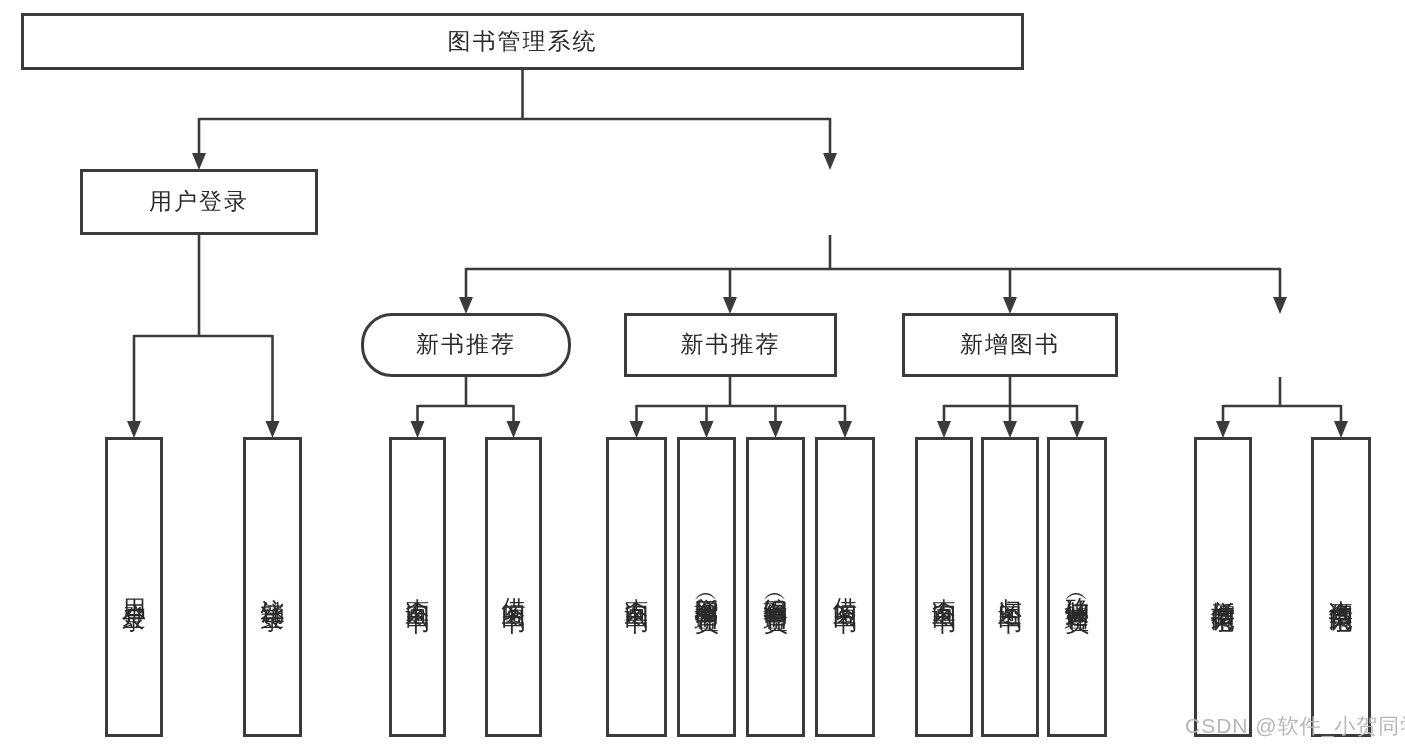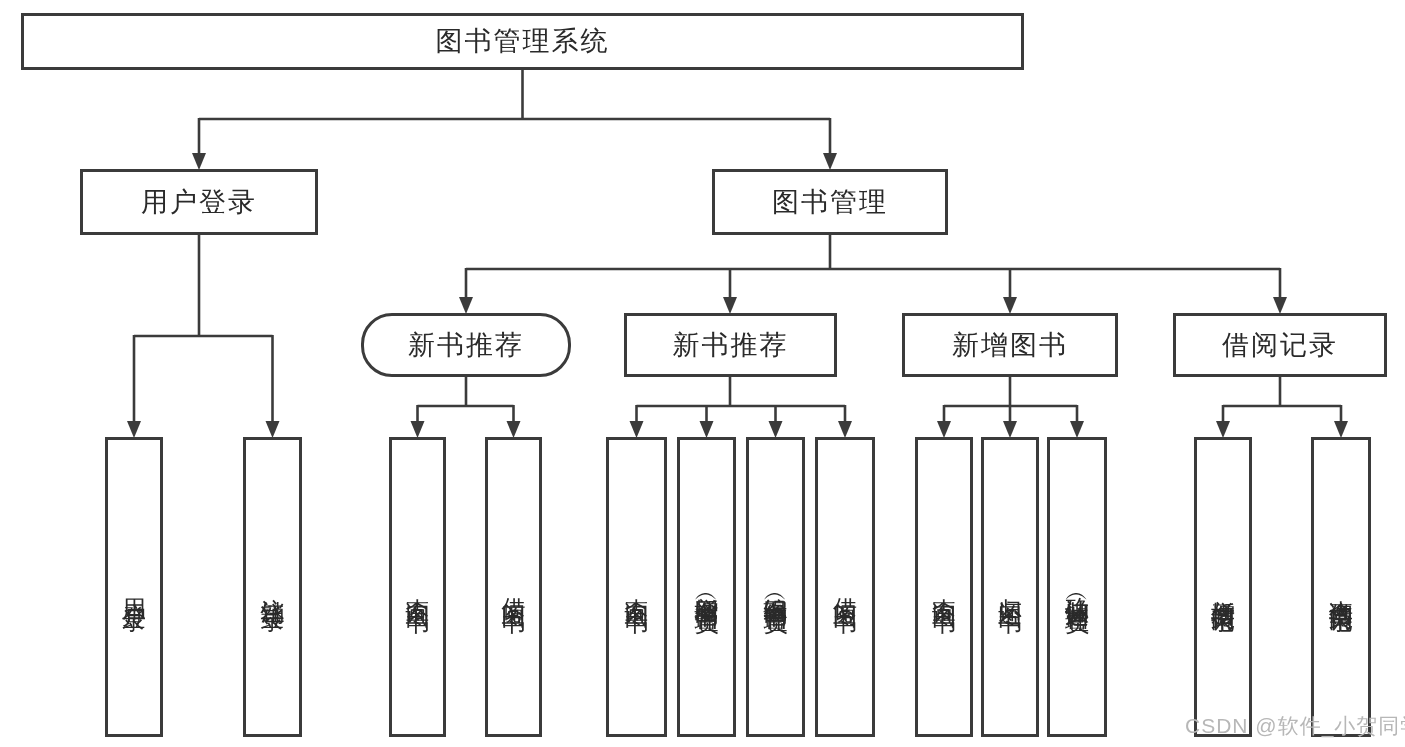--- a/index.html
+++ b/index.html
@@ -21,21 +21,21 @@
     position: absolute;
     box-sizing: border-box;
     border: 3px solid #3b3b3b;
     background: #ffffff;
     display: flex;
     align-items: center;
     justify-content: center;
     text-align: center;
   }
   .h {
-    font-size: 27px;
+    font-size: 23px;
     letter-spacing: 2px;
     line-height: 1.2;
     white-space: nowrap;
   }
   .v {
     writing-mode: vertical-rl;
     text-orientation: mixed;
     font-size: 24px;
     letter-spacing: 4px;
     line-height: 1;
@@ -123,26 +123,24 @@
       <polygon points="1003,421 1017,421 1010,438"></polygon>
       <polygon points="1070,421 1084,421 1077,438"></polygon>
       <polygon points="1216,421 1230,421 1223,438"></polygon>
       <polygon points="1334,421 1348,421 1341,438"></polygon>
     </g>
   </svg>
 
   <div class="node h" style="left:21px; top:13px; width:1003px; height:57px;">图书管理系统</div>
 
   <div class="node h" style="left:80px; top:169px; width:238px; height:66px;">用户登录</div>
-  <div class="node h" style="left:712px; top:169px; width:236px; height:66px;">图书管理</div>
 
   <div class="node h" style="left:361px; top:313px; width:210px; height:64px;border-radius:31px;">新书推荐</div>
   <div class="node h" style="left:624px; top:313px; width:213px; height:64px;">新书推荐</div>
   <div class="node h" style="left:902px; top:313px; width:216px; height:64px;">新增图书</div>
-  <div class="node h" style="left:1173px; top:313px; width:214px; height:64px;">借阅记录</div>
 
   <div class="node v" style="left:105px; top:437px; width:58px; height:300px;">用户登录</div>
   <div class="node v" style="left:243px; top:437px; width:59px; height:300px;">注销登录</div>
 
   <div class="node v" style="left:389px; top:437px; width:57px; height:300px;">查询图书</div>
   <div class="node v" style="left:485px; top:437px; width:57px; height:300px;">借阅图书</div>
 
   <div class="node v" style="left:606px; top:437px; width:61px; height:300px;">查询图书</div>
   <div class="node v long" style="left:677px; top:437px; width:59px; height:300px;">新增图书（管理员）</div>
   <div class="node v long" style="left:746px; top:437px; width:59px; height:300px;">编辑图书（管理员）</div>

